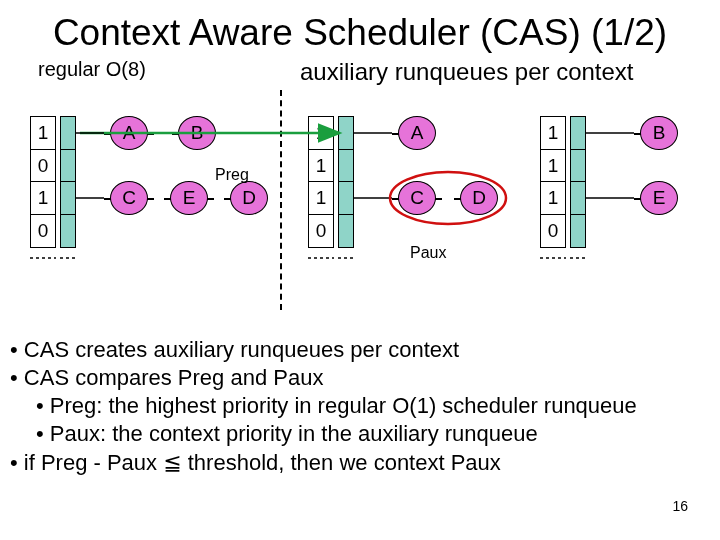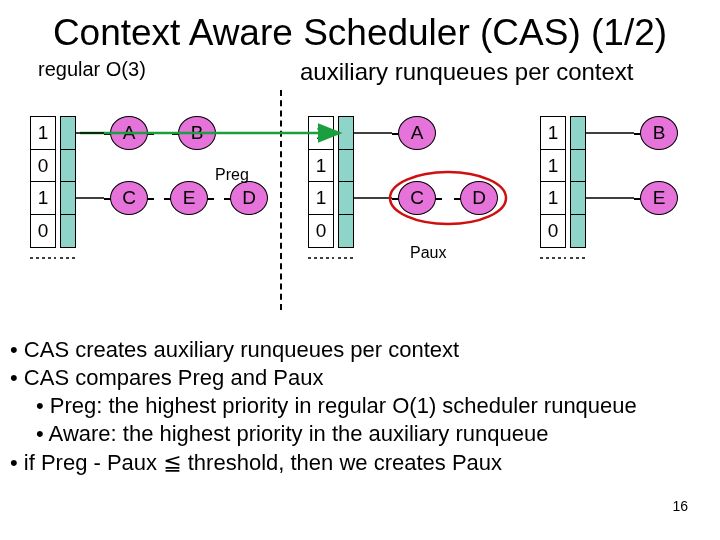--- a/index.html
+++ b/index.html
@@ -147,21 +147,21 @@
     width: 720px; height: 540px;
     pointer-events: none;
   }
 </style>
 </head>
 <body>
 
 <div class="title">Context Aware Scheduler (CAS) (1/2)</div>
 
 <div class="subtitle-left">
-  <span>regular O(3)</span><br>
+  <span>regular O(8)</span><br>
 </div>
 <div class="subtitle-right">auxiliary runqueues per context</div>
 
 <div class="vsep"></div>
 
 <div class="diagram">
 
   <div class="rq" style="left:30px; top:8px;">
     <div class="bitcol">
       <div class="bitcell">1</div>
@@ -250,17 +250,17 @@
   <line x1="540" y1="258" x2="566" y2="258" stroke="#000" stroke-width="1.5" stroke-dasharray="3,3"></line>
   <line x1="570" y1="258" x2="586" y2="258" stroke="#000" stroke-width="1.5" stroke-dasharray="3,3"></line>
 
   <ellipse cx="448" cy="198" rx="58" ry="26" fill="none" stroke="#d01010" stroke-width="2.5"></ellipse>
 </svg>
 
 <div class="bullets">
   <span>• CAS creates auxiliary runqueues per context</span><br>
   <span>• CAS compares Preg and Paux</span><br>
   <span class="indent">• Preg: the highest priority in regular O(1) scheduler runqueue</span>
-  <span class="indent">• Aware: the highest priority in the auxiliary runqueue</span>
-  <span>• if Preg - Paux ≦ threshold, then we creates Paux</span>
+  <span class="indent">• Paux: the context priority in the auxiliary runqueue</span>
+  <span>• if Preg - Paux ≦ threshold, then we context Paux</span>
 </div>
 
 <div class="pagenum">16</div>
 
 </body></html>

